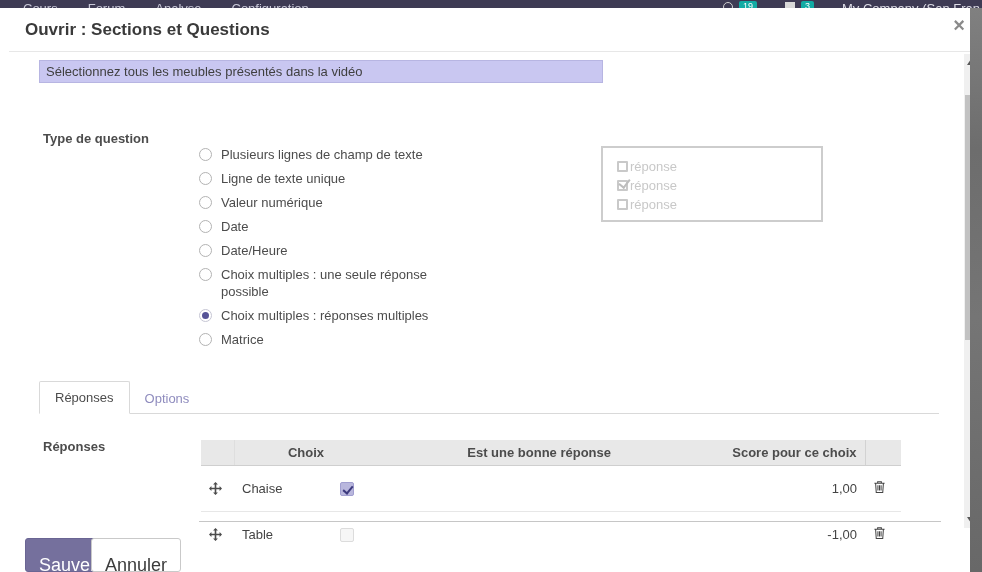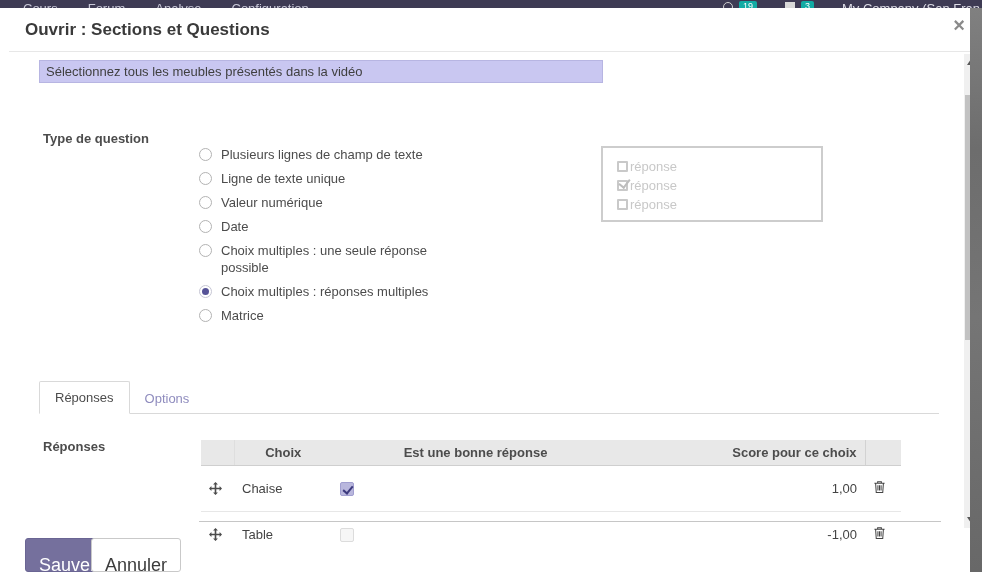--- a/index.html
+++ b/index.html
@@ -62,21 +62,21 @@
   
   .tabs { position:absolute; left:30px; top:372px; width:900px; height:34px;
           display:flex; align-items:flex-end; border-bottom:1px solid #d9d9d9; }
   .tab { font-size:13px; padding:8px 15px; color:#8f8cbe; cursor:pointer; margin-bottom:-1px; }
   .tab.checked { color:#4c4c4c; background:#fff; border:1px solid #d9d9d9; border-bottom:1px solid #fff;
                  border-radius:2px 2px 0 0; }
 
   
   .answers-table { position:absolute; left:192px; top:432px; width:700px; border-collapse:collapse;
                    font-size:13px; color:#444; table-layout:fixed; }
-  .answers-table th { background:#e8e8e8; font-weight:bold; color:#4c4c4c; text-align:center;
+  .answers-table th { background:#e8e8e8; font-weight:bold; color:#4c4c4c; text-align:right;
                       padding:5px 8px; border-bottom:1px solid #cfcfcf; }
   .answers-table th.num, .answers-table td.num { text-align:right; }
   .answers-table th.c-trash { border-left:1px solid #d2d2d2; }
   .answers-table th.c-handle { border-right:1px solid #dedede; }
   .answers-table td { padding:14px 8px; border-bottom:1px solid #e7e7e7; background:#fff; height:27px; }
   .answers-table tr:last-child td { border-bottom:none; }
   .c-handle { width:33px; } .c-choice { width:98px; } .c-correct { width:287px; }
   .c-score { width:246px; } .c-trash { width:36px; }
   .handle-cell { text-align:center; cursor:move; }
   .tcheck { width:14px; height:14px; border:1px solid #dcdcdc; background:#f6f6f6; border-radius:2px;
@@ -144,20 +144,24 @@
         <span class="radio"></span>
         <span class="radio-label">Ligne de texte unique</span>
       </li>
       <li>
         <span class="radio"></span>
         <span class="radio-label">Valeur numérique</span>
       </li>
       <li>
         <span class="radio"></span>
         <span class="radio-label">Date</span>
+      </li>
+      <li>
+        <span class="radio"></span>
+        <span class="radio-label">Date/Heure</span>
       </li>
       <li>
         <span class="radio"></span>
         <span class="radio-label">Choix multiples : une seule réponse possible</span>
       </li>
       <li>
         <span class="radio checked"></span>
         <span class="radio-label">Choix multiples : réponses multiples</span>
       </li>
       <li>

